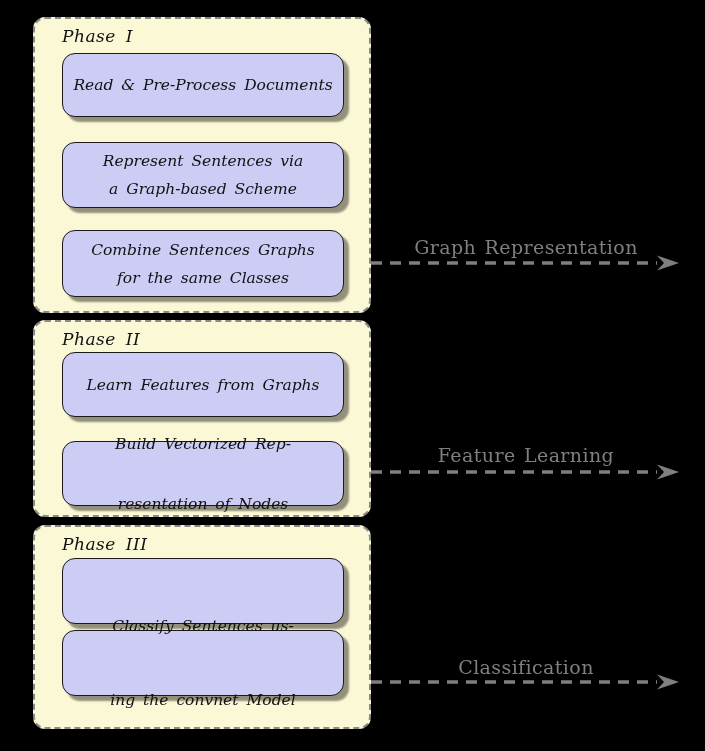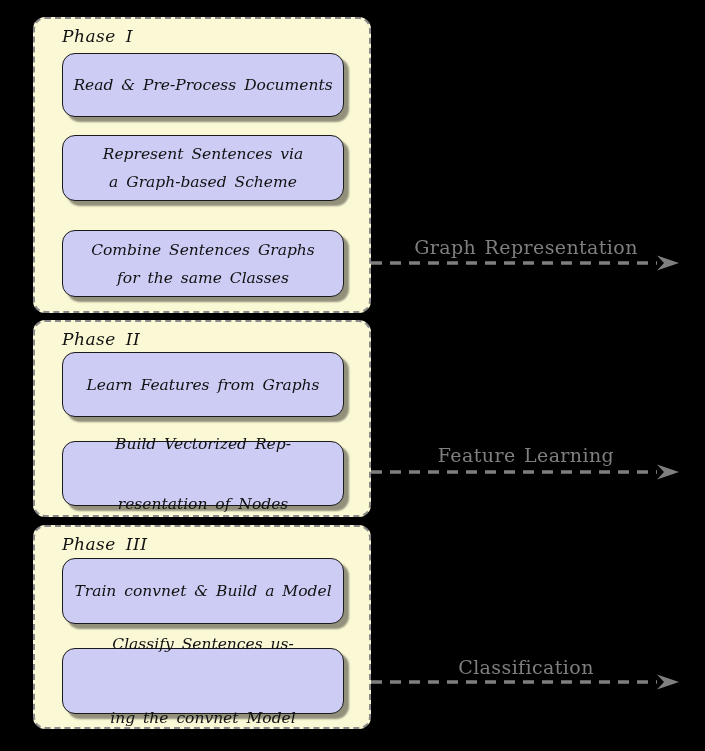--- a/index.html
+++ b/index.html
@@ -52,28 +52,28 @@
     justify-content: center;
     text-align: left;
     font-style: italic;
     font-size: 15.5px;
     color: #111111;
     word-spacing: 3px;
   }
   .node .line { line-height: 28px; white-space: nowrap; }
   
   .p1-b1 { top: 34px;  height: 64px; }
-  .p1-b2 { top: 116px; height: 66px; }
+  .p1-b2 { top: 123px; height: 66px; }
   .p1-b3 { top: 211px; height: 67px; }
   
   .p2-b1 { top: 30px;  height: 65px; }
   .p2-b2 { top: 119px; height: 65px; gap: 32px; }
   
   .p3-b1 { top: 31px;  height: 66px; }
-  .p3-b2 { top: 121px; height: 66px; gap: 46px; }
+  .p3-b2 { top: 103px; height: 66px; gap: 46px; }
 
   .arrow {
     position: absolute;
     left: 371px;
     width: 310px;
     height: 18px;
   }
   .arrow-1 { top: 254px; }
   .arrow-2 { top: 463px; }
   .arrow-3 { top: 673px; }
@@ -121,21 +121,20 @@
     </div>
     <div class="node p2-b2">
       <div class="line">Build Vectorized Rep-</div>
       <div class="line">resentation of Nodes</div>
     </div>
   </div>
 
   <div class="phase phase-3">
     <div class="phase-label">Phase III</div>
     <div class="node p3-b1">
-      <div class="line">Train convnet &amp; Build a Model</div>
     </div>
     <div class="node p3-b2">
       <div class="line">Classify Sentences us-</div>
       <div class="line">ing the convnet Model</div>
     </div>
   </div>
 
   <div class="arrow-label label-1">Graph Representation</div>
   <div class="arrow-label label-2">Feature Learning</div>
   <div class="arrow-label label-3">Classification</div>

